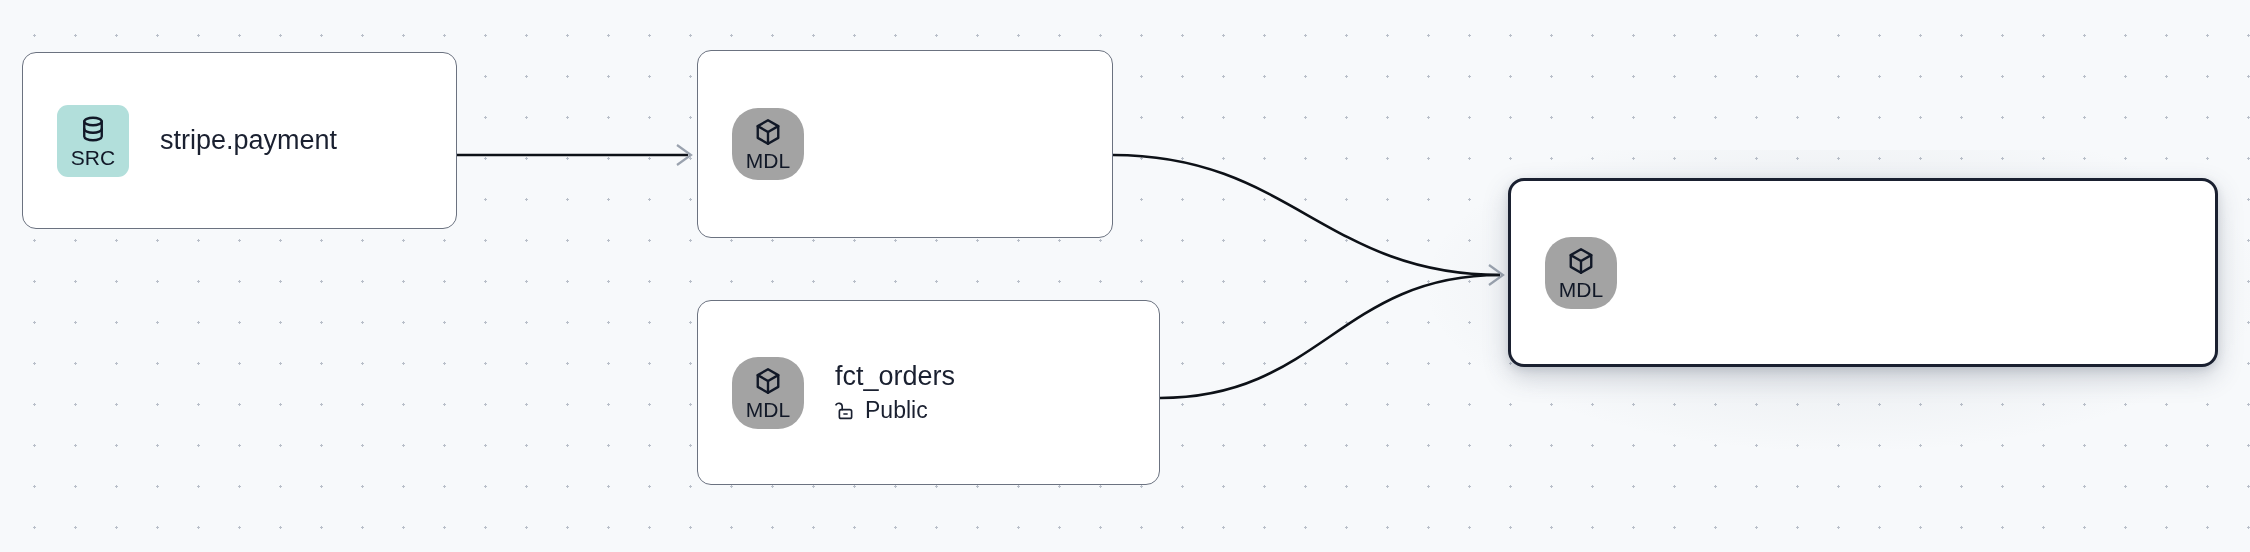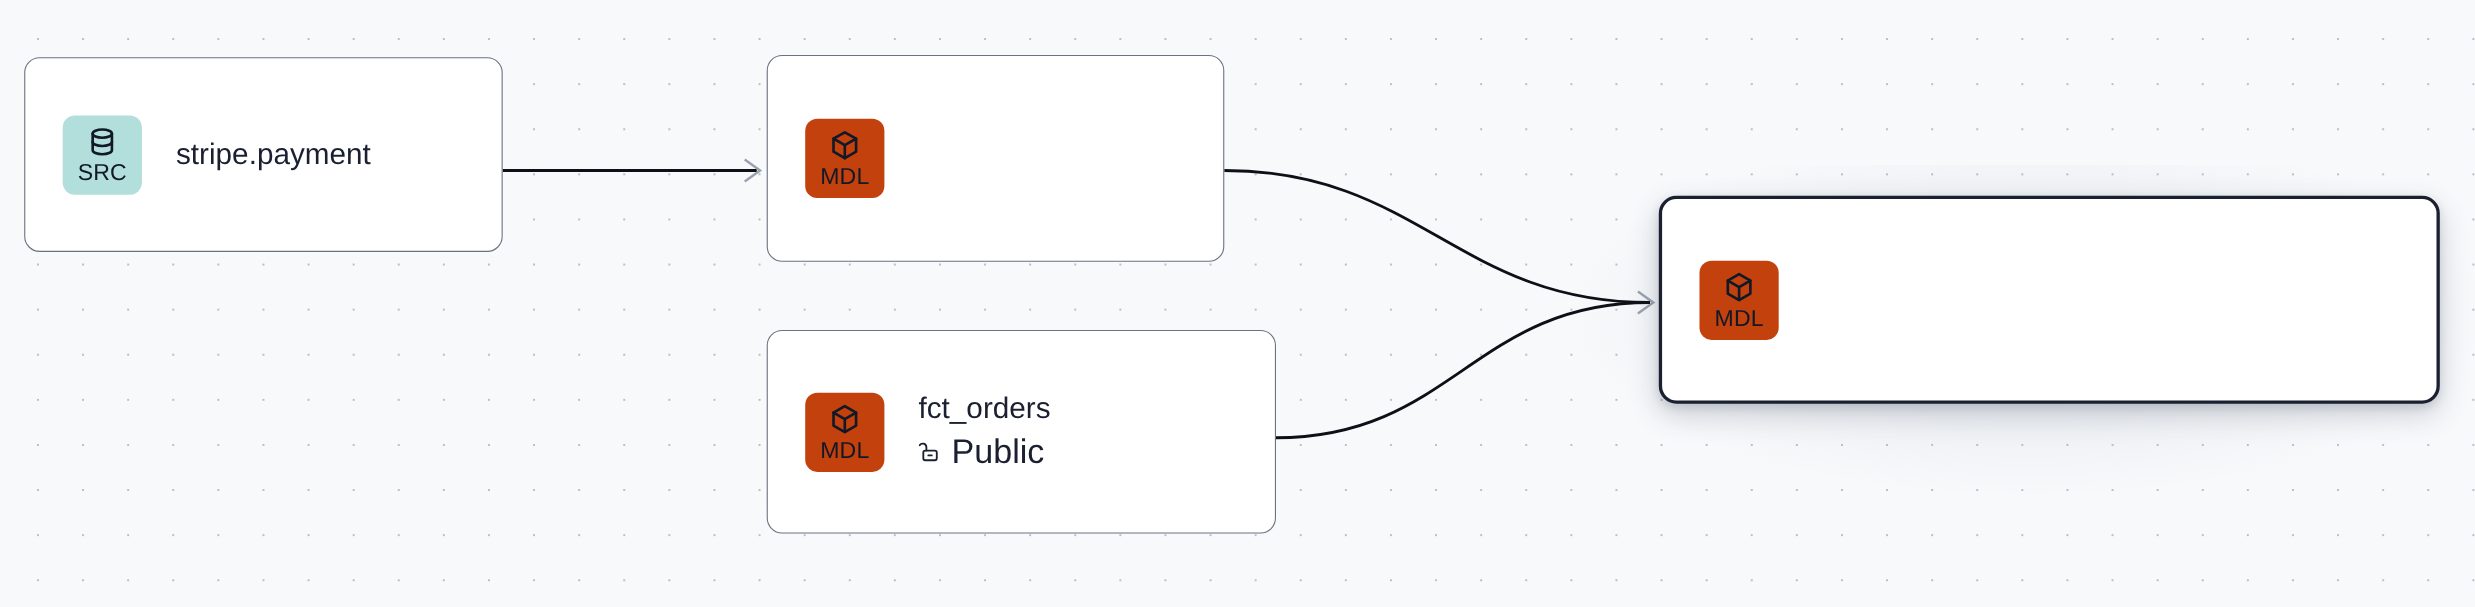--- a/index.html
+++ b/index.html
@@ -86,21 +86,21 @@
     width: 72px;
     height: 72px;
     border-radius: 11px;
     display: flex;
     flex-direction: column;
     align-items: center;
     justify-content: center;
     flex: 0 0 auto;
   }
   .badge.src { background: #b2dfdb; }
-  .badge.mdl { background: #c2410c; }
+  .badge.mdl { background: #a3a3a3; border-radius: 26px; }
   .badge svg { display: block; }
   .badge-text {
     font-size: 21px;
     line-height: 1;
     color: #111827;
     margin-top: 3px;
     letter-spacing: 0.1px;
   }
 
   
@@ -114,21 +114,21 @@
     font-size: 27px;
     line-height: 1.14;
     color: #1a2030;
     white-space: nowrap;
   }
   .node-sub {
     display: flex;
     align-items: center;
     gap: 9px;
     margin-top: 6px;
-    font-size: 31px;
+    font-size: 23px;
     color: #1a2030;
     white-space: nowrap;
   }
   .node-sub svg { display: block; flex: 0 0 auto; }
 </style>
 </head>
 <body>
 
 <div id="lineage-canvas">
 

